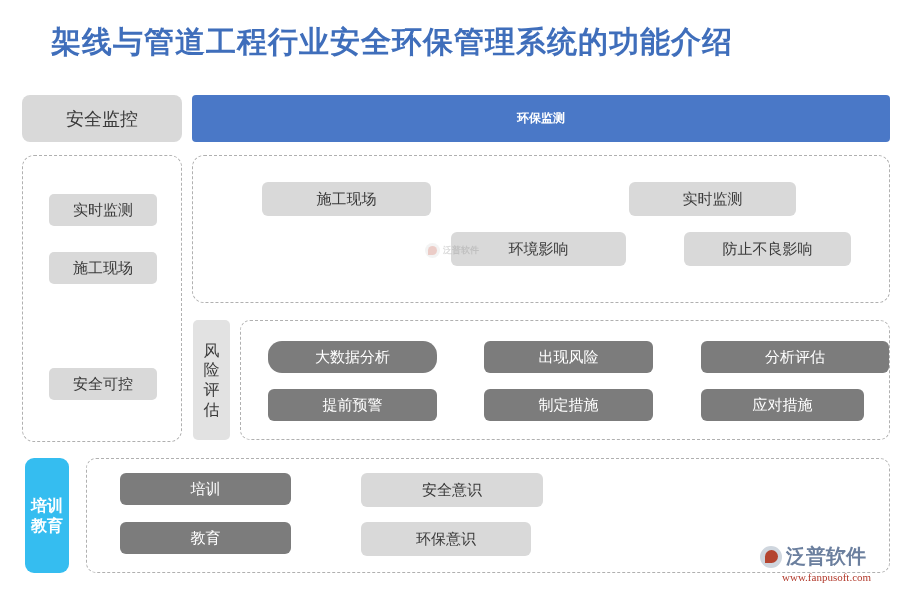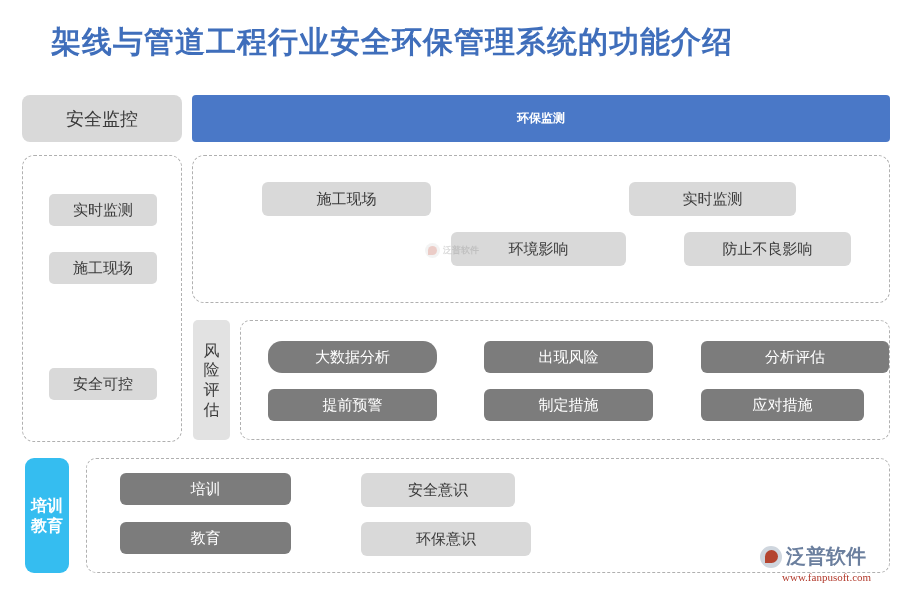--- a/index.html
+++ b/index.html
@@ -197,21 +197,21 @@
     left: 86px;
     top: 458px;
     width: 804px;
     height: 115px;
     border: 1px dashed #b0b0b0;
     border-radius: 10px;
     box-sizing: border-box;
   }
   .train-r0c0 { left: 33px;  top: 14px; width: 171px; }
   .train-r1c0 { left: 33px;  top: 63px; width: 171px; }
-  .train-r0c1 { left: 274px; top: 14px; width: 154px; }
+  .train-r0c1 { left: 274px; top: 14px; width: 182px; }
   .train-r1c1 { left: 274px; top: 63px; width: 170px; }
   .train-r0c2 { left: 559px; top: 42px; width: 165px; }
 
   
   .wm-center {
     position: absolute;
     left: 425px;
     top: 243px;
     display: flex;
     align-items: center;

